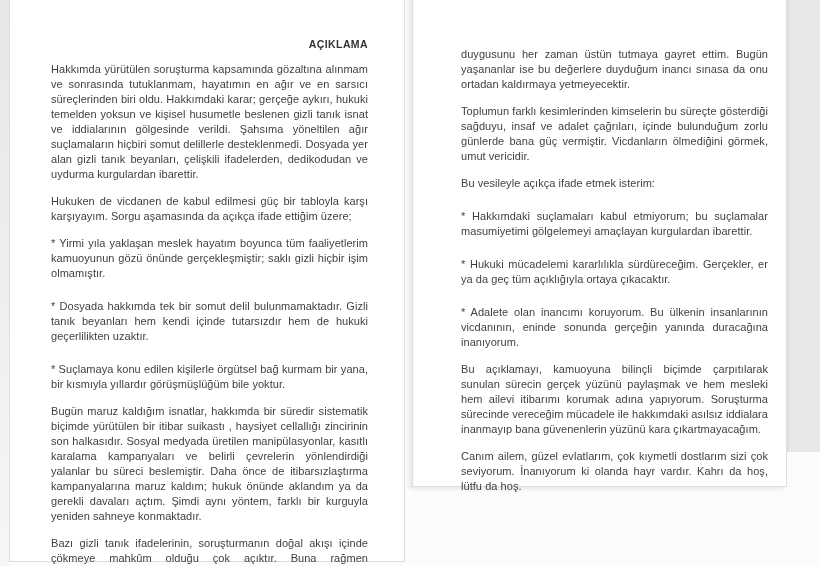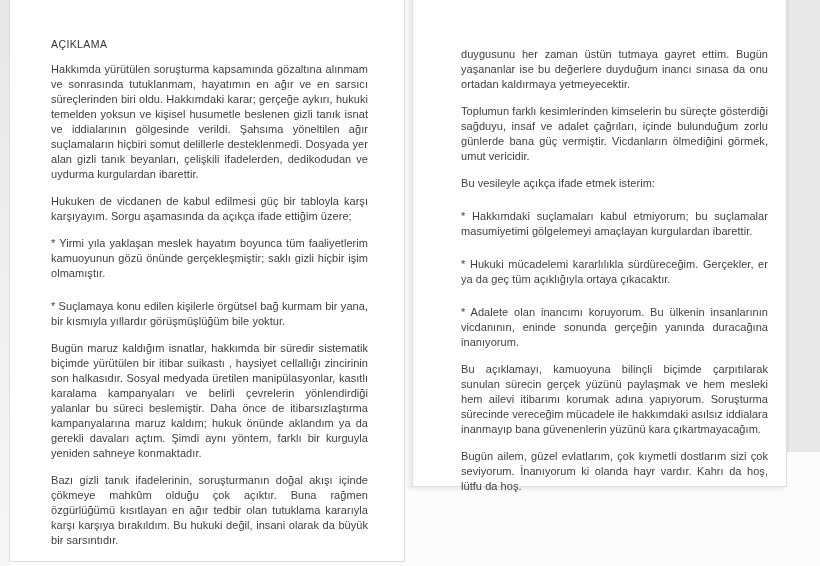--- a/index.html
+++ b/index.html
@@ -35,23 +35,23 @@
     padding: 41px 36px 0 41px;
   }
   .page2 {
     left: 412px; top: -4px; width: 375px; height: 491px;
     padding: 50px 18px 0 48px;
     box-shadow: -3px 2px 4px rgba(60,60,70,0.10);
   }
   .doc-title {
     margin: 0;
     font-size: 10.5px;
-    font-weight: 400;
+    font-weight: 700;
     letter-spacing: 0.4px;
-    text-align: left;
+    text-align: right;
     color: #343436;
   }
   .para {
     margin: 0;
     font-size: 11px;
     line-height: 15px;
     letter-spacing: 0.05px;
     text-align: justify;
     color: #3f3f41;
   }
@@ -64,32 +64,33 @@
 <div class="canvas">
   <div class="bg-strip-left"></div>
   <div class="bg-strip-right"></div>
 
   <div class="page page1">
     <h1 class="doc-title">AÇIKLAMA</h1>
     <div>
         <p class="para lg">Hakkımda yürütülen soruşturma kapsamında gözaltına alınmam ve sonrasında tutuklanmam, hayatımın en ağır ve en sarsıcı süreçlerinden biri oldu. Hakkımdaki karar; gerçeğe aykırı, hukuki temelden yoksun ve kişisel husumetle beslenen gizli tanık isnat ve iddialarının gölgesinde verildi. Şahsıma yöneltilen ağır suçlamaların hiçbiri somut delillerle desteklenmedi. Dosyada yer alan gizli tanık beyanları, çelişkili ifadelerden, dedikodudan ve uydurma kurgulardan ibarettir.</p>
         <p class="para lg">Hukuken de vicdanen de kabul edilmesi güç bir tabloyla karşı karşıyayım. Sorgu aşamasında da açıkça ifade ettiğim üzere;</p>
         <p class="para lg">* Yirmi yıla yaklaşan meslek hayatım boyunca tüm faaliyetlerim kamuoyunun gözü önünde gerçekleşmiştir; saklı gizli hiçbir işim olmamıştır.</p>
+        <p class="para sm">* Dosyada hakkımda tek bir somut delil bulunmamaktadır. Gizli tanık beyanları hem kendi içinde tutarsızdır hem de hukuki geçerlilikten uzaktır.</p>
         <p class="para sm">* Suçlamaya konu edilen kişilerle örgütsel bağ kurmam bir yana, bir kısmıyla yıllardır görüşmüşlüğüm bile yoktur.</p>
         <p class="para lg">Bugün maruz kaldığım isnatlar, hakkımda bir süredir sistematik biçimde yürütülen bir itibar suikastı , haysiyet cellallığı zincirinin son halkasıdır. Sosyal medyada üretilen manipülasyonlar, kasıtlı karalama kampanyaları ve belirli çevrelerin yönlendirdiği yalanlar bu süreci beslemiştir. Daha önce de itibarsızlaştırma kampanyalarına maruz kaldım; hukuk önünde aklandım ya da gerekli davaları açtım. Şimdi aynı yöntem, farklı bir kurguyla yeniden sahneye konmaktadır.</p>
         <p class="para lg">Bazı gizli tanık ifadelerinin, soruşturmanın doğal akışı içinde çökmeye mahkûm olduğu çok açıktır. Buna rağmen özgürlüğümü kısıtlayan en ağır tedbir olan tutuklama kararıyla karşı karşıya bırakıldım. Bu hukuki değil, insani olarak da büyük bir sarsıntıdır.</p>
       </div>
   </div>
 
   <div class="page page2">
     <div>
         <p class="para">duygusunu her zaman üstün tutmaya gayret ettim. Bugün yaşananlar ise bu değerlere duyduğum inancı sınasa da onu ortadan kaldırmaya yetmeyecektir.</p>
         <p class="para lg">Toplumun farklı kesimlerinden kimselerin bu süreçte gösterdiği sağduyu, insaf ve adalet çağrıları, içinde bulunduğum zorlu günlerde bana güç vermiştir. Vicdanların ölmediğini görmek, umut vericidir.</p>
         <p class="para lg">Bu vesileyle açıkça ifade etmek isterim:</p>
         <p class="para sm">* Hakkımdaki suçlamaları kabul etmiyorum; bu suçlamalar masumiyetimi gölgelemeyi amaçlayan kurgulardan ibarettir.</p>
         <p class="para sm">* Hukuki mücadelemi kararlılıkla sürdüreceğim. Gerçekler, er ya da geç tüm açıklığıyla ortaya çıkacaktır.</p>
         <p class="para sm">* Adalete olan inancımı koruyorum. Bu ülkenin insanlarının vicdanının, eninde sonunda gerçeğin yanında duracağına inanıyorum.</p>
         <p class="para lg">Bu açıklamayı, kamuoyuna bilinçli biçimde çarpıtılarak sunulan sürecin gerçek yüzünü paylaşmak ve hem mesleki hem ailevi itibarımı korumak adına yapıyorum. Soruşturma sürecinde vereceğim mücadele ile hakkımdaki asılsız iddialara inanmayıp bana güvenenlerin yüzünü kara çıkartmayacağım.</p>
-        <p class="para lg">Bugün ailem, güzel evlatlarım, çok kıymetli dostlarım sizi çok seviyorum. İnanıyorum ki olanda hayr vardır.  Kahrı da hoş, lütfu da hoş.</p>
+        <p class="para lg">Canım ailem, güzel evlatlarım, çok kıymetli dostlarım sizi çok seviyorum. İnanıyorum ki olanda hayr vardır.  Kahrı da hoş, lütfu da hoş.</p>
       </div>
 
   </div>
 </div>
 
 </body></html>

